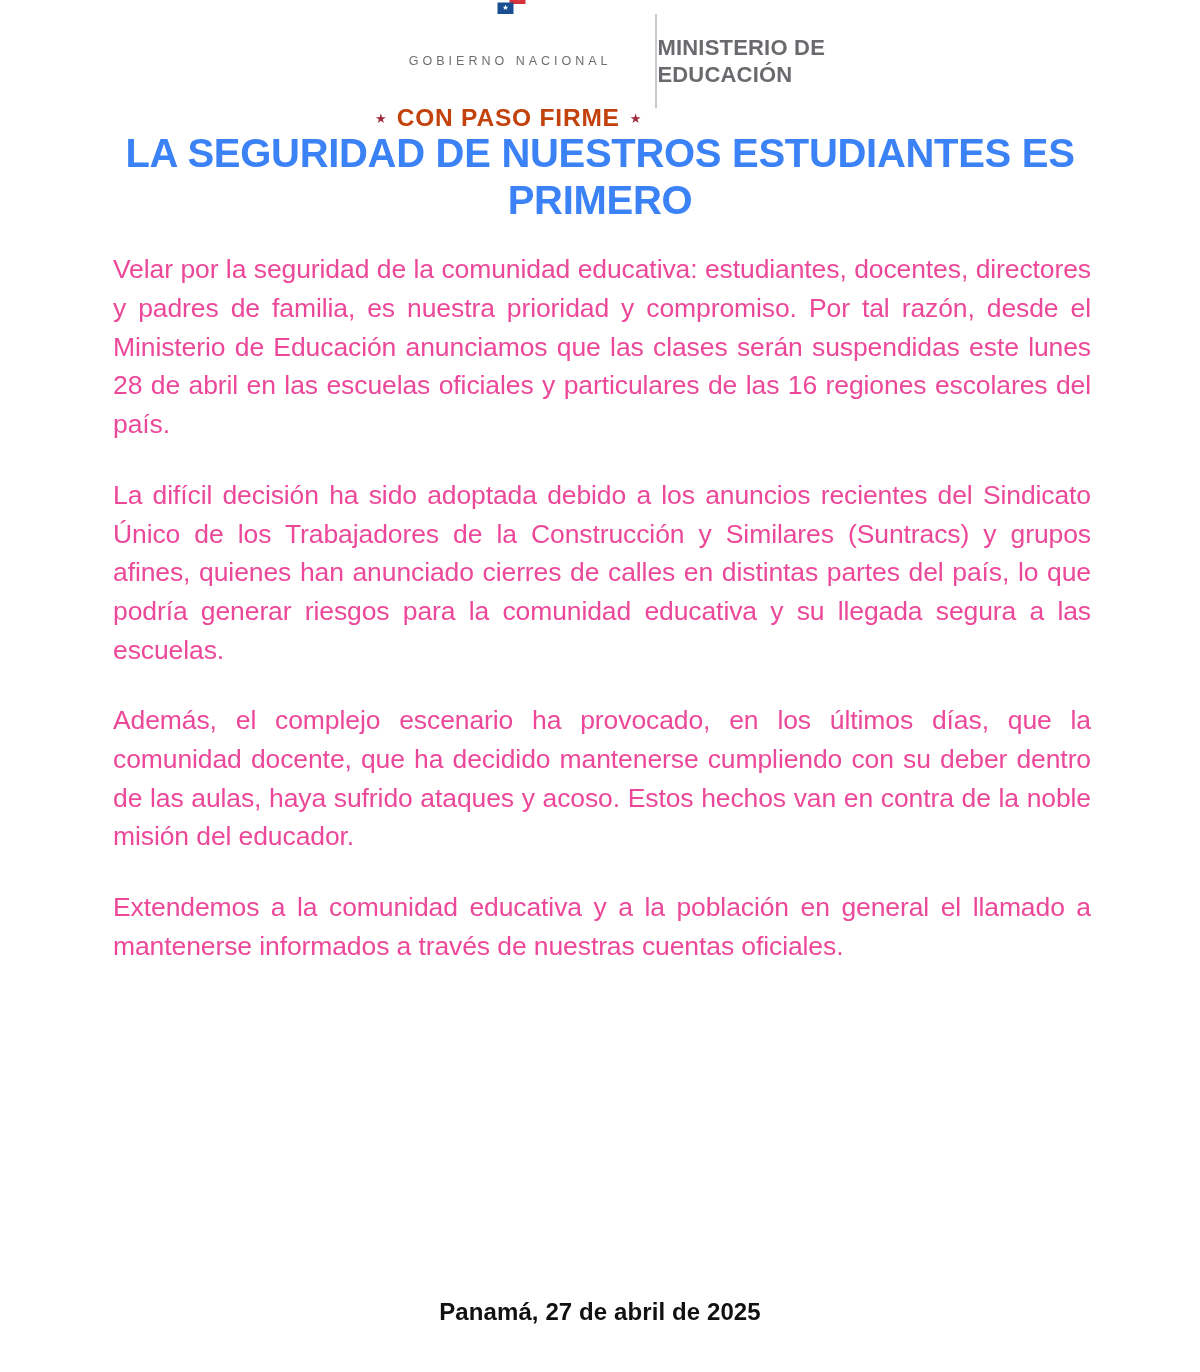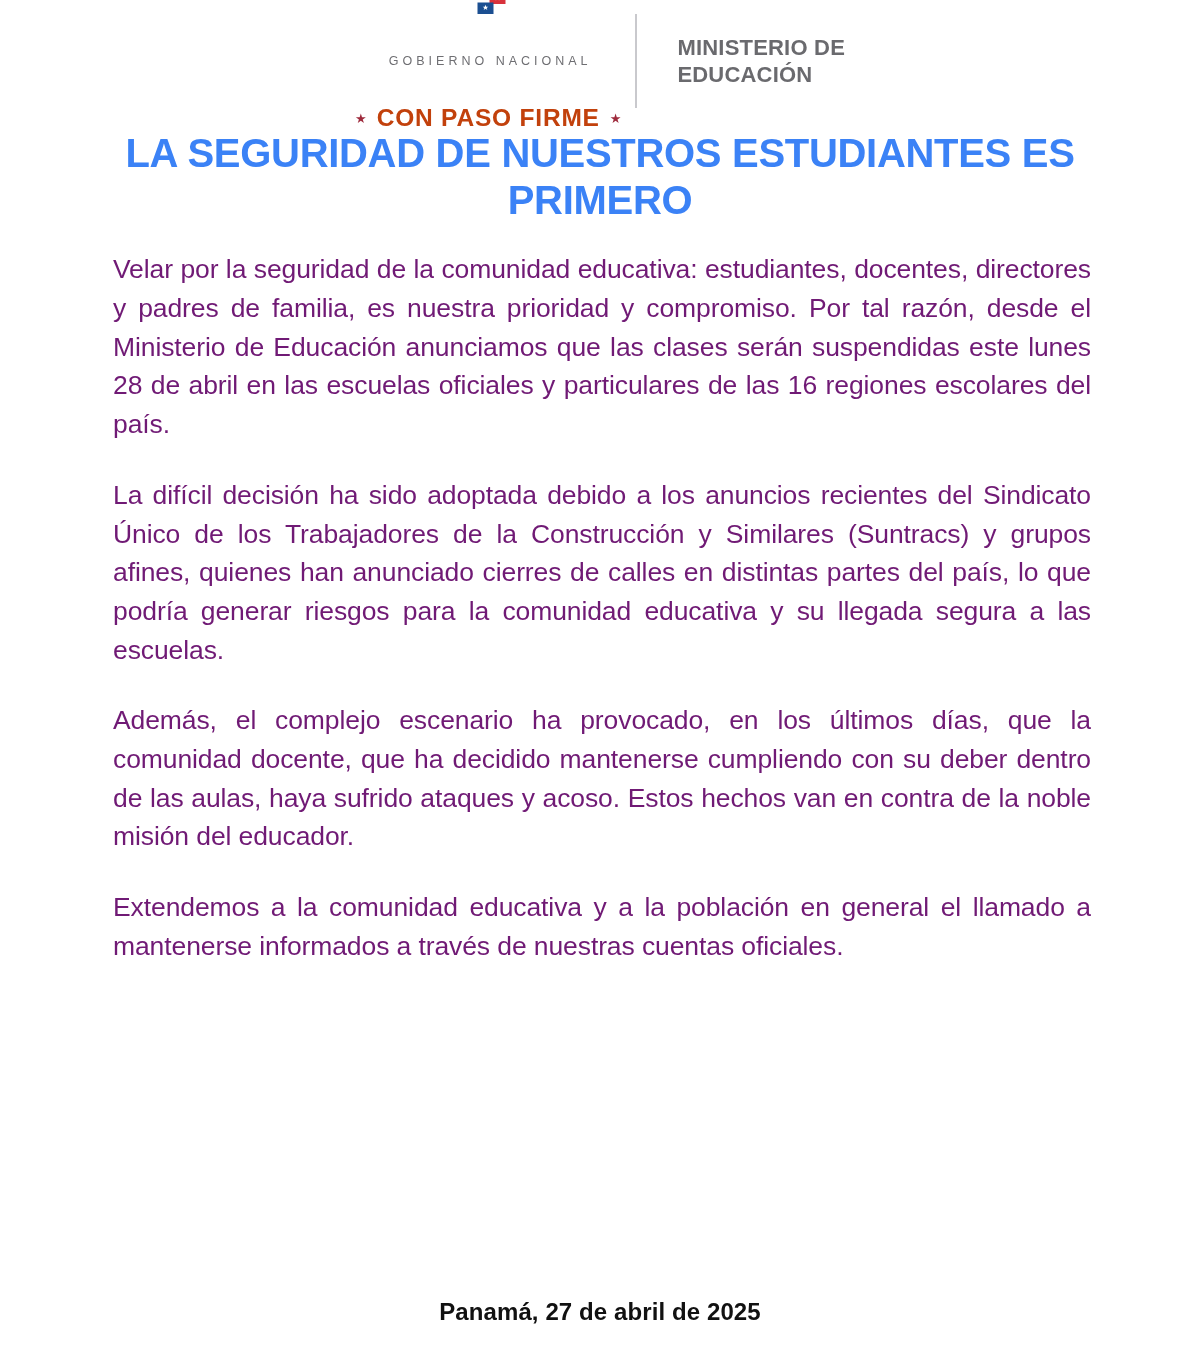--- a/index.html
+++ b/index.html
@@ -79,21 +79,20 @@
   }
 
   .header-divider {
     width: 2px;
     height: 94px;
     background: #c9c9cd;
     flex: 0 0 auto;
   }
 
   .ministry-block {
-    padding-left: 40px;
     line-height: 1.24;
   }
 
   .ministry-line {
     font-size: 22px;
     font-weight: 700;
     letter-spacing: 0.2px;
     color: #6a6a6e;
     white-space: nowrap;
   }
@@ -114,21 +113,21 @@
     margin: 26px 110px 0 113px;
     width: 978px;
   }
 
   .doc-body p {
     margin: 0 0 32px 0;
     font-size: 26.5px;
     line-height: 1.46;
     text-align: justify;
     text-justify: inter-word;
-    color: #701a75;
+    color: #ec4899;
     font-weight: 400;
     letter-spacing: -0.1px;
   }
 
   .doc-body p:last-child {
     margin-bottom: 16px;
   }
 
   
   .doc-footer {

